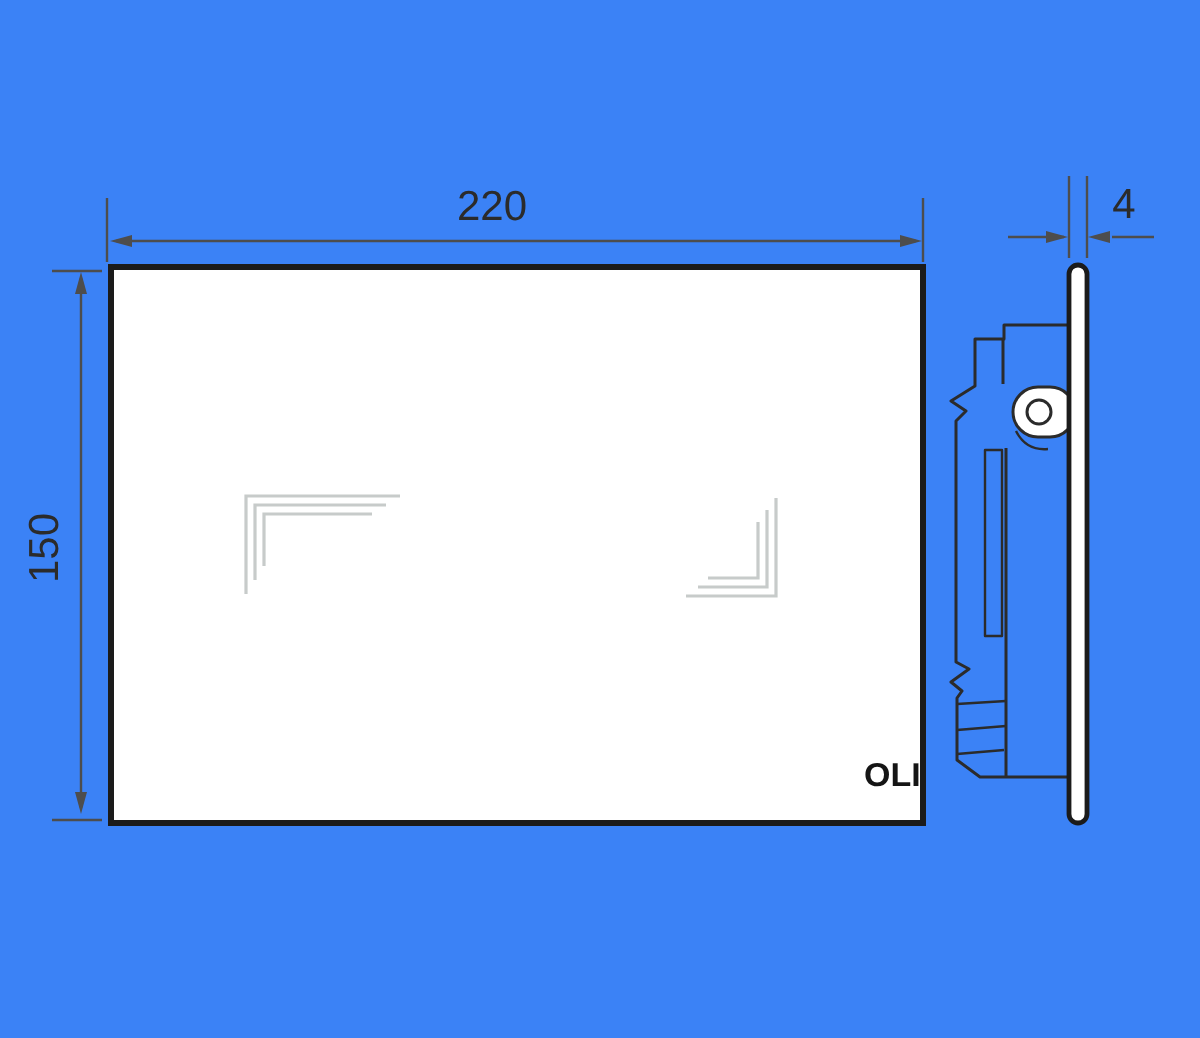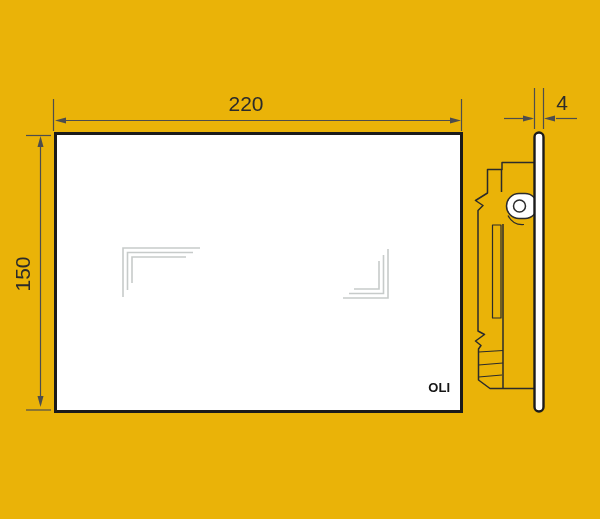--- a/index.html
+++ b/index.html
@@ -5,21 +5,21 @@
   html, body {
     margin: 0;
     padding: 0;
     background: #ffffff;
     font-family: "Liberation Sans", sans-serif;
   }
   .canvas {
     position: relative;
     width: 600px;
     height: 519px;
-    background: #eab308;
+    background: #3b82f6;
     overflow: hidden;
   }
   .art {
     position: absolute;
     left: 0;
     top: 0;
     width: 600px;
     height: 519px;
   }
   .dim-label {
@@ -29,26 +29,25 @@
     line-height: 1;
     text-align: center;
     white-space: nowrap;
     user-select: none;
   }
   .dim-label.rotated {
     transform: rotate(-90deg);
   }
   .brand-logo {
     position: absolute;
-    left: 412px;
+    left: 432px;
     top: 380px;
     width: 38px;
     height: 16px;
-    text-align: right;
-    font-size: 13px;
+    font-size: 17px;
     font-weight: bold;
     letter-spacing: 0px;
     color: #151515;
     line-height: 16px;
     transform: scaleY(0.97);
     user-select: none;
   }
 </style>
 </head>
 <body>

